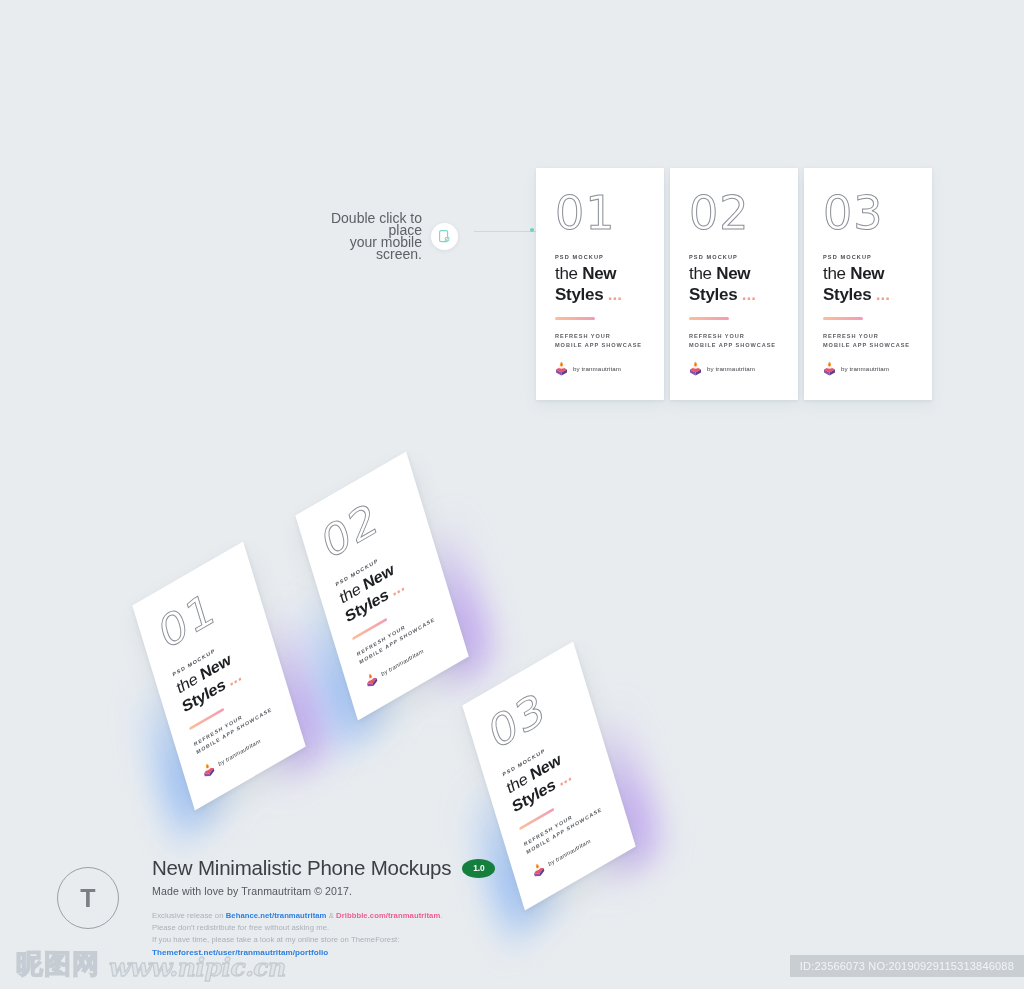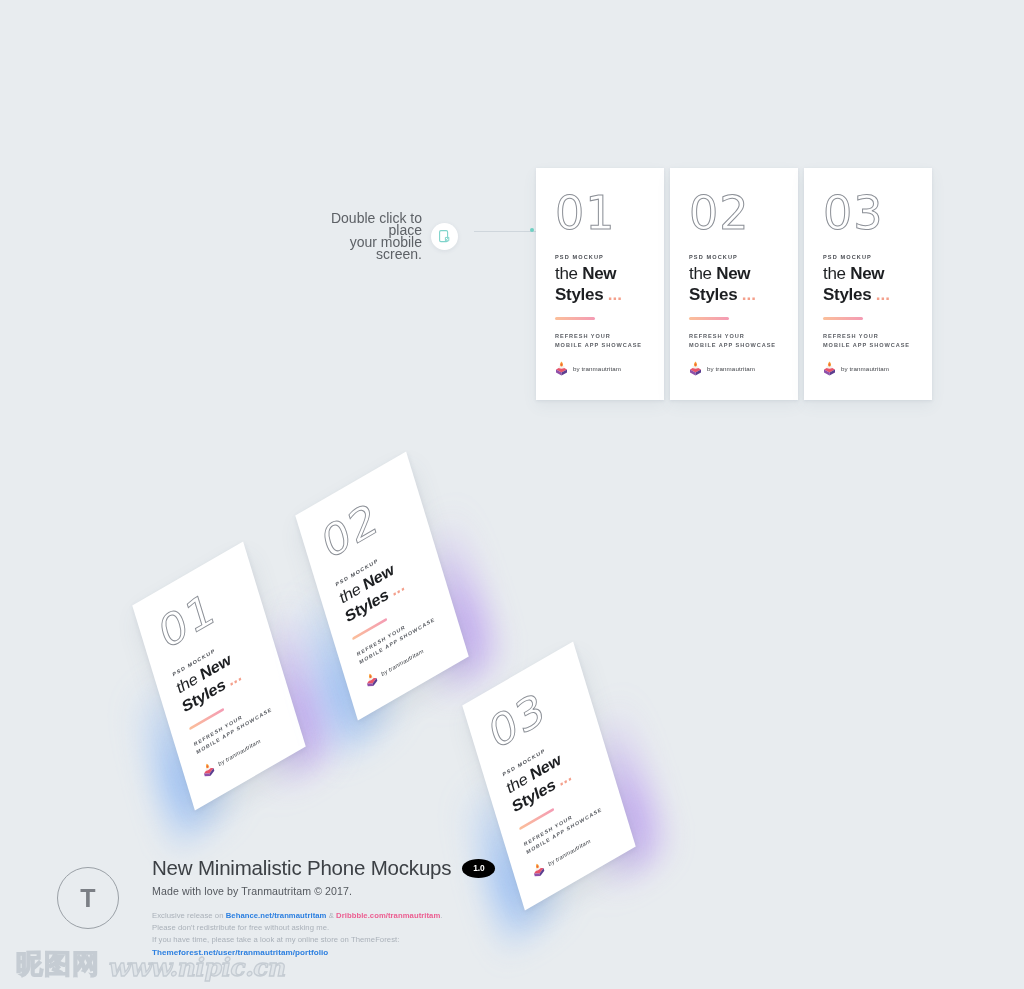--- a/index.html
+++ b/index.html
@@ -117,21 +117,21 @@
     font-family:"Liberation Sans",sans-serif;line-height:1;
   }
   .foot-text{margin-left:33px;}
   .foot-title{
     font-size:20.5px;color:#3c4045;font-weight:400;
     letter-spacing:-.2px;display:flex;align-items:center;gap:11px;
     line-height:24px;
   }
   .ver-badge{
     width:33px;height:19px;border-radius:50%;
-    background:#000000;color:#fff;font-size:8.4px;font-weight:600;
+    background:#15803d;color:#fff;font-size:8.4px;font-weight:600;
     display:flex;align-items:center;justify-content:center;
   }
   .foot-made{
     font-size:10.6px;color:#54585e;margin-top:5px;letter-spacing:.1px;
   }
   .foot-lines{margin-top:13px;}
   .foot-line{font-size:7.7px;color:#aab1b9;line-height:12.2px;letter-spacing:.05px;}
   .lk-behance{color:#2b7fe0;font-weight:700;}
   .lk-dribbble{color:#ec5e91;font-weight:700;margin-top:24px;}
   .lk-theme{color:#2b7fe0;font-weight:700;font-size:8.1px;}
@@ -353,14 +353,15 @@
         <div class="foot-line"><span class="lk-theme">Themeforest.net/user/tranmautritam/portfolio</span></div>
       </div>
     </div>
   </div>
 
   <div class="wm">
     <span class="wm-cn">昵图网</span>
     <span class="wm-en">www.nipic.cn</span>
   </div>
 
+  <div class="id-bar">ID:23566073 NO:20190929115313846088</div>
 
 </div>
 
 </body></html>

